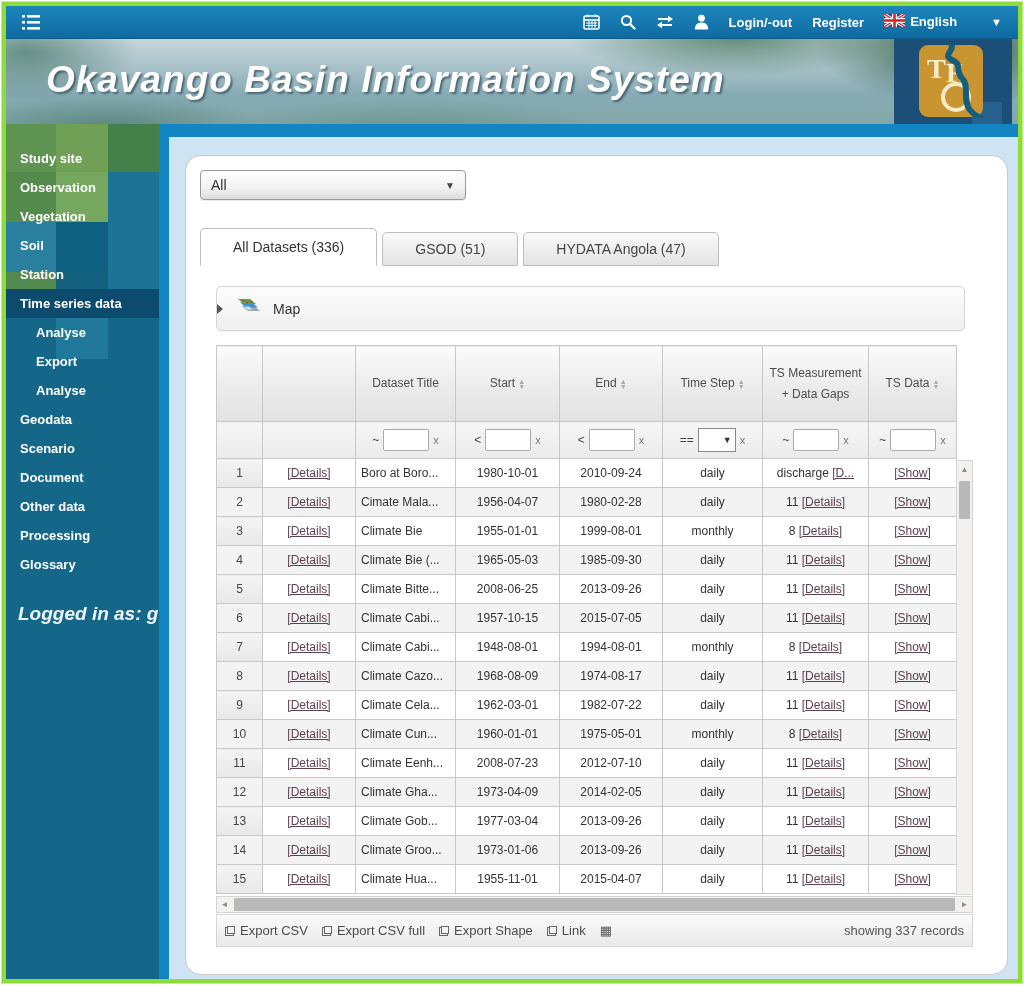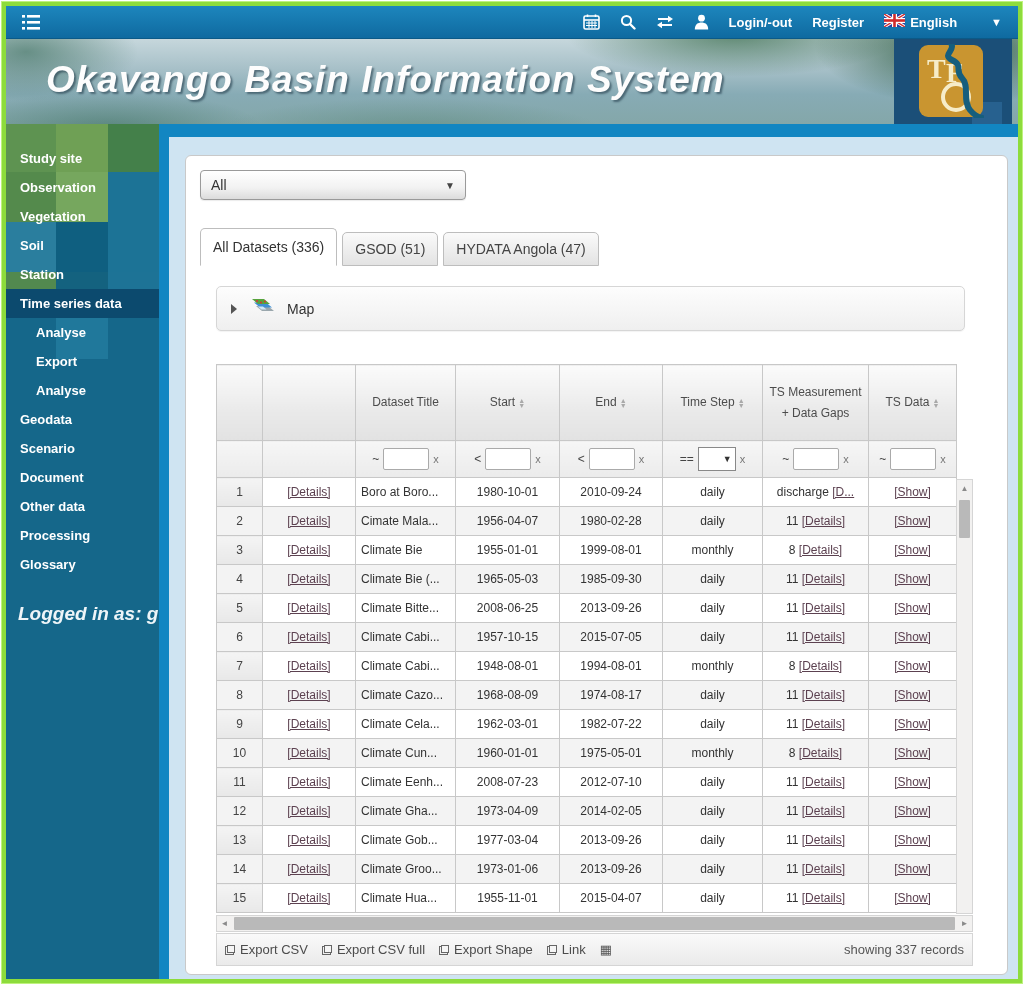--- a/index.html
+++ b/index.html
@@ -5,21 +5,21 @@
   * { box-sizing: border-box; margin: 0; padding: 0; }
   body { width: 1024px; height: 985px; background: #ffffff; font-family: "Liberation Sans", sans-serif; }
   .page { position: relative; margin: 2px; width: 1020px; height: 981px; border: 4px solid #8ddc3c; outline: 1px solid #bff27e; background: #fff; overflow: hidden; display: flex; flex-direction: column; }
 
   
   .topbar { height: 33px; flex: 0 0 33px; background: linear-gradient(180deg,#1d86bd,#0f6aa0); display: flex; align-items: center; padding: 0 16px; color: #fff; border-bottom: 1px solid #0b5a88; }
   .topbar .spacer { flex: 1; }
   .topbar .right { display: flex; align-items: center; gap: 20px; font-size: 13px; font-weight: bold; }
   .tb-link { color: #fff; cursor: pointer; white-space: nowrap; }
   .tb-ic { display: inline-flex; align-items: center; cursor: pointer; }
-  .lang { display: flex; align-items: center; gap: 5px; cursor: pointer; }
+  .lang { display: flex; align-items: flex-start; gap: 5px; cursor: pointer; }
   .caret { font-size: 11px; margin-left: 14px; cursor: pointer; }
 
   
   .header { height: 85px; flex: 0 0 85px; position: relative; overflow: hidden;
     background:
       radial-gradient(ellipse 230px 95px at 94% 8%, rgba(23,74,42,.9), transparent 62%),
       radial-gradient(ellipse 280px 70px at 72% -5%, rgba(36,92,54,.65), transparent 60%),
       radial-gradient(ellipse 180px 80px at 2% 15%, rgba(36,92,70,.55), transparent 62%),
       radial-gradient(ellipse 320px 55px at 40% 108%, rgba(70,120,100,.40), transparent 60%),
       radial-gradient(ellipse 260px 60px at 10% 105%, rgba(40,95,75,.45), transparent 60%),
@@ -39,38 +39,38 @@
   .mosaic i { position: absolute; display: block; }
   .sb-nav { position: relative; padding-top: 20px; }
   .sb-item { position: relative; padding: 7px 8px 7px 14px; font-size: 13px; font-weight: bold; color: #fff; cursor: pointer; white-space: nowrap; }
   .sb-item.dark { color: #28331e; }
   .sb-item.sub { padding-left: 30px; }
   .sb-item.active { background: #0c4a6e; }
   .sb-login { position: relative; margin-top: 24px; padding-left: 12px; font-size: 19px; font-style: italic; font-weight: bold; color: #eef5f8; white-space: nowrap; }
 
   
   .region { flex: 1; background: #cfe4f2; border-top: 13px solid #1286c2; border-left: 10px solid #1286c2; position: relative; min-width: 0; }
-  .panel { margin: 18px 10px 4px 16px; height: 820px; background: #fff; border: 1px solid #c9c9c9; border-radius: 6px; padding: 14px 14px 0 14px; }
+  .panel { margin: 18px 10px 4px 16px; height: 820px; background: #fff; border: 1px solid #c9c9c9; border-radius: 16px; padding: 14px 14px 0 14px; }
 
   
   .dd { width: 266px; height: 30px; border: 1px solid #9a9a9a; border-radius: 4px; background: linear-gradient(180deg,#fff 0%,#f2f2f2 60%,#dcdcdc 100%); display: flex; align-items: center; padding: 0 10px; font-size: 14px; color: #333; cursor: pointer; box-shadow: 0 1px 1px rgba(0,0,0,.08); }
   .dd .ddcaret { margin-left: auto; font-size: 10px; color: #444; }
 
   
   .tabs { display: flex; align-items: flex-end; gap: 5px; margin-top: 28px; height: 38px; }
-  .tab { height: 34px; padding: 0 12px; display: flex; align-items: center; font-size: 14px; color: #444; background: linear-gradient(180deg,#fafafa,#e3e3e3); border: 1px solid #bdbdbd; border-radius: 5px 5px 0 0; cursor: pointer; white-space: nowrap; }
+  .tab { height: 34px; padding: 0 32px; display: flex; align-items: center; font-size: 14px; color: #444; background: linear-gradient(180deg,#fafafa,#e3e3e3); border: 1px solid #bdbdbd; border-radius: 5px 5px 0 0; cursor: pointer; white-space: nowrap; }
   .tab.active { height: 38px; background: #fff; border-bottom-color: #fff; color: #333; }
 
   
-  .mapbar { margin: 20px 28px 0 16px; height: 45px; border: 1px solid #d6d6d6; border-radius: 5px; background: linear-gradient(180deg,#fdfdfd,#efefef); display: flex; align-items: center; padding: 0 14px; gap: 12px; box-shadow: 0 1px 1px rgba(0,0,0,.05); }
+  .mapbar { margin: 20px 28px 0 16px; height: 45px; border: 1px solid #d6d6d6; border-radius: 5px; background: linear-gradient(180deg,#fdfdfd,#efefef); display: flex; align-items: center; padding: 0 0; gap: 12px; box-shadow: 0 1px 1px rgba(0,0,0,.05); }
   .mapbar .tri { width: 0; height: 0; border-left: 6px solid #555; border-top: 5px solid transparent; border-bottom: 5px solid transparent; cursor: pointer; }
   .mapbar .map-label { font-size: 14px; color: #333; }
 
   
-  .grid { margin: 33px 0 0 16px; width: 757px; position: relative; font-size: 12px; color: #333; }
+  .grid { margin: 14px 0 0 16px; width: 757px; position: relative; font-size: 12px; color: #333; }
   table { border-collapse: collapse; table-layout: fixed; width: 740px; }
   col.c0 { width: 46px; } col.c1 { width: 93px; } col.c2 { width: 100px; }
   col.c3 { width: 104px; } col.c4 { width: 103px; } col.c5 { width: 100px; }
   col.c6 { width: 106px; } col.c7 { width: 88px; }
   th, td { border: 1px solid #c8c8c8; overflow: hidden; white-space: nowrap; }
   thead th { background: linear-gradient(180deg,#fbfbfb,#eaeaea 60%,#e2e2e2); font-weight: normal; color: #4c4c4c; height: 76px; vertical-align: middle; text-align: center; padding: 2px 4px; white-space: normal; line-height: 1.7; }
   thead th .sort-icon { display: inline-block; margin-left: 3px; color: #a9a9a9; font-size: 7px; line-height: .8; vertical-align: middle; }
   thead th .sort-icon::before { content: "▲"; display: block; }
   thead th .sort-icon::after { content: "▼"; display: block; }
   tr.filter td { background: linear-gradient(180deg,#f6f6f6,#ebebeb); height: 37px; padding: 0 3px; }

